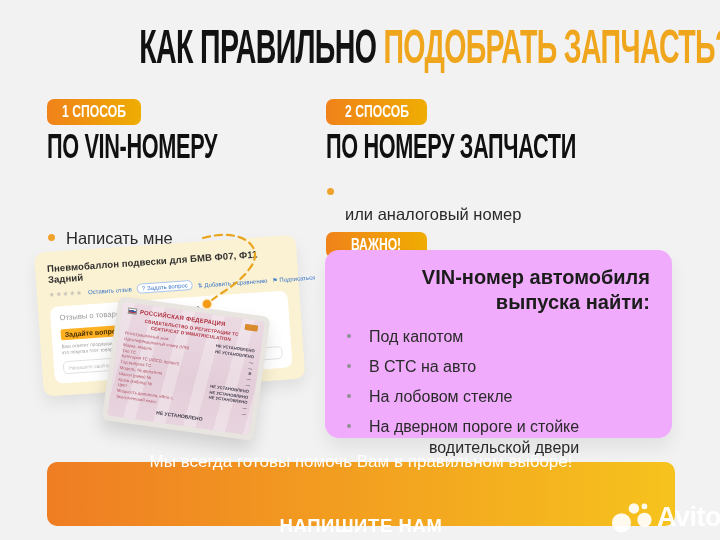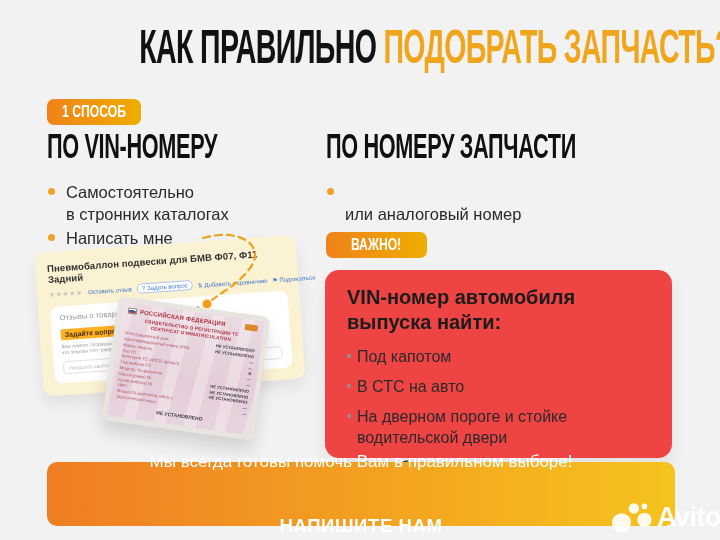--- a/index.html
+++ b/index.html
@@ -27,26 +27,26 @@
   .heading-1 { left:47px; top:129px; }
   .heading-2 { left:326px; top:129px; }
 
   .bullet-row { position:absolute; display:flex; gap:11px; }
   .bullet-dot { width:7px; height:7px; border-radius:50%; background:#EFA32C; margin-top:7px; flex:0 0 auto; }
   .bullet-text { font-size:16.5px; line-height:22px; color:#2A2A2A; }
   .b-m1-1 { left:48px; top:181px; }
   .b-m1-2 { left:48px; top:227px; }
   .b-m2-1 { left:327px; top:181px; }
 
-  .info-card { position:absolute; left:325px; top:270px; width:347px; height:188px;
-               background:#ef4444; border-radius:14px; padding:15px 22px 0 22px;
-               box-shadow:0 10px 18px rgba(0,0,0,.07); }
+  .info-card { position:absolute; left:325px; top:250px; width:347px; height:188px;
+               background:#f0abfc; border-radius:14px; padding:15px 22px 0 22px;
+               box-shadow:0 10px 18px rgba(0,0,0,.07);text-align:right; }
   .info-heading { font-size:20px; font-weight:bold; color:#1C1C1C; line-height:25px; }
   .info-items { margin-top:11px; }
-  .info-item { display:flex; gap:6px; margin-bottom:9px; }
+  .info-item { display:flex; gap:18px; margin-bottom:9px; }
   .info-item-dot { width:4px; height:4px; border-radius:50%; background:#8F8F94; margin-top:8px; flex:0 0 auto; }
   .info-item-text { font-size:16px; line-height:21px; color:#2A2A2A; }
 
   
   .listing { position:absolute; left:34px; top:253px; width:262px;
              background:#FBF1D3; border-radius:10px; padding:11px 12px 12px 12px;
              transform:rotate(-4deg); transform-origin:left top;
              box-shadow:0 8px 16px rgba(0,0,0,.08); z-index:2; }
   .listing-title { font-size:9.5px; font-weight:bold; color:#30302E; letter-spacing:.1px; }
   .listing-actions { display:flex; align-items:center; gap:5px; margin-top:5px; font-size:6px; white-space:nowrap; }
@@ -107,32 +107,28 @@
   <div class="title-wrap">
     <span class="cond title-inner"><span class="title-black">КАК ПРАВИЛЬНО </span><span class="title-orange">ПОДОБРАТЬ ЗАПЧАСТЬ?</span></span>
   </div>
 
   <div class="badge badge-1">
     <span class="cond">1 СПОСОБ</span>
   </div>
   <div class="col-heading heading-1">
     <span class="cond">ПО VIN-НОМЕРУ</span>
   </div>
-  <div class="bullet-row b-m1-1">
-    <span class="bullet-dot"></span>
-    <span class="bullet-text">
-      <span>Самостоятельно</span><br>
-      <span>в стронних каталогах</span>
-    </span>
-  </div>
   <div class="bullet-row b-m1-2">
     <span class="bullet-dot"></span>
     <span class="bullet-text">Написать мне</span>
   </div>
 
+  <div class="badge badge-2">
+    <span class="cond">2 СПОСОБ</span>
+  </div>
   <div class="col-heading heading-2">
     <span class="cond">ПО НОМЕРУ ЗАПЧАСТИ</span>
   </div>
   <div class="bullet-row b-m2-1">
     <span class="bullet-dot"></span>
     <span class="bullet-text">
       <br>
       <span>или аналоговый номер</span>
     </span>
   </div>
@@ -149,28 +145,28 @@
       <div class="info-item">
         <span class="info-item-dot"></span>
         <span class="info-item-text">Под капотом</span>
       </div>
       <div class="info-item">
         <span class="info-item-dot"></span>
         <span class="info-item-text">В СТС на авто</span>
       </div>
       <div class="info-item">
         <span class="info-item-dot"></span>
+        <span class="info-item-text">На лобовом стекле</span>
+      </div>
+      <div class="info-item">
+        <span class="info-item-dot"></span>
         <span class="info-item-text">
           <span>На дверном пороге и стойке</span><br>
           <span>водительской двери</span>
         </span>
-      </div>
-      <div class="info-item">
-        <span class="info-item-dot"></span>
-        <span class="info-item-text">На лобовом стекле</span>
       </div>
     </div>
   </div>
 
   <div class="listing">
     <div class="listing-title">Пневмобаллон подвески для БМВ Ф07, Ф11 Задний</div>
     <div class="listing-actions">
       <span class="stars">★★★★★</span>
       <span class="link-blue">Оставить отзыв</span>
       <span class="chip-btn">

